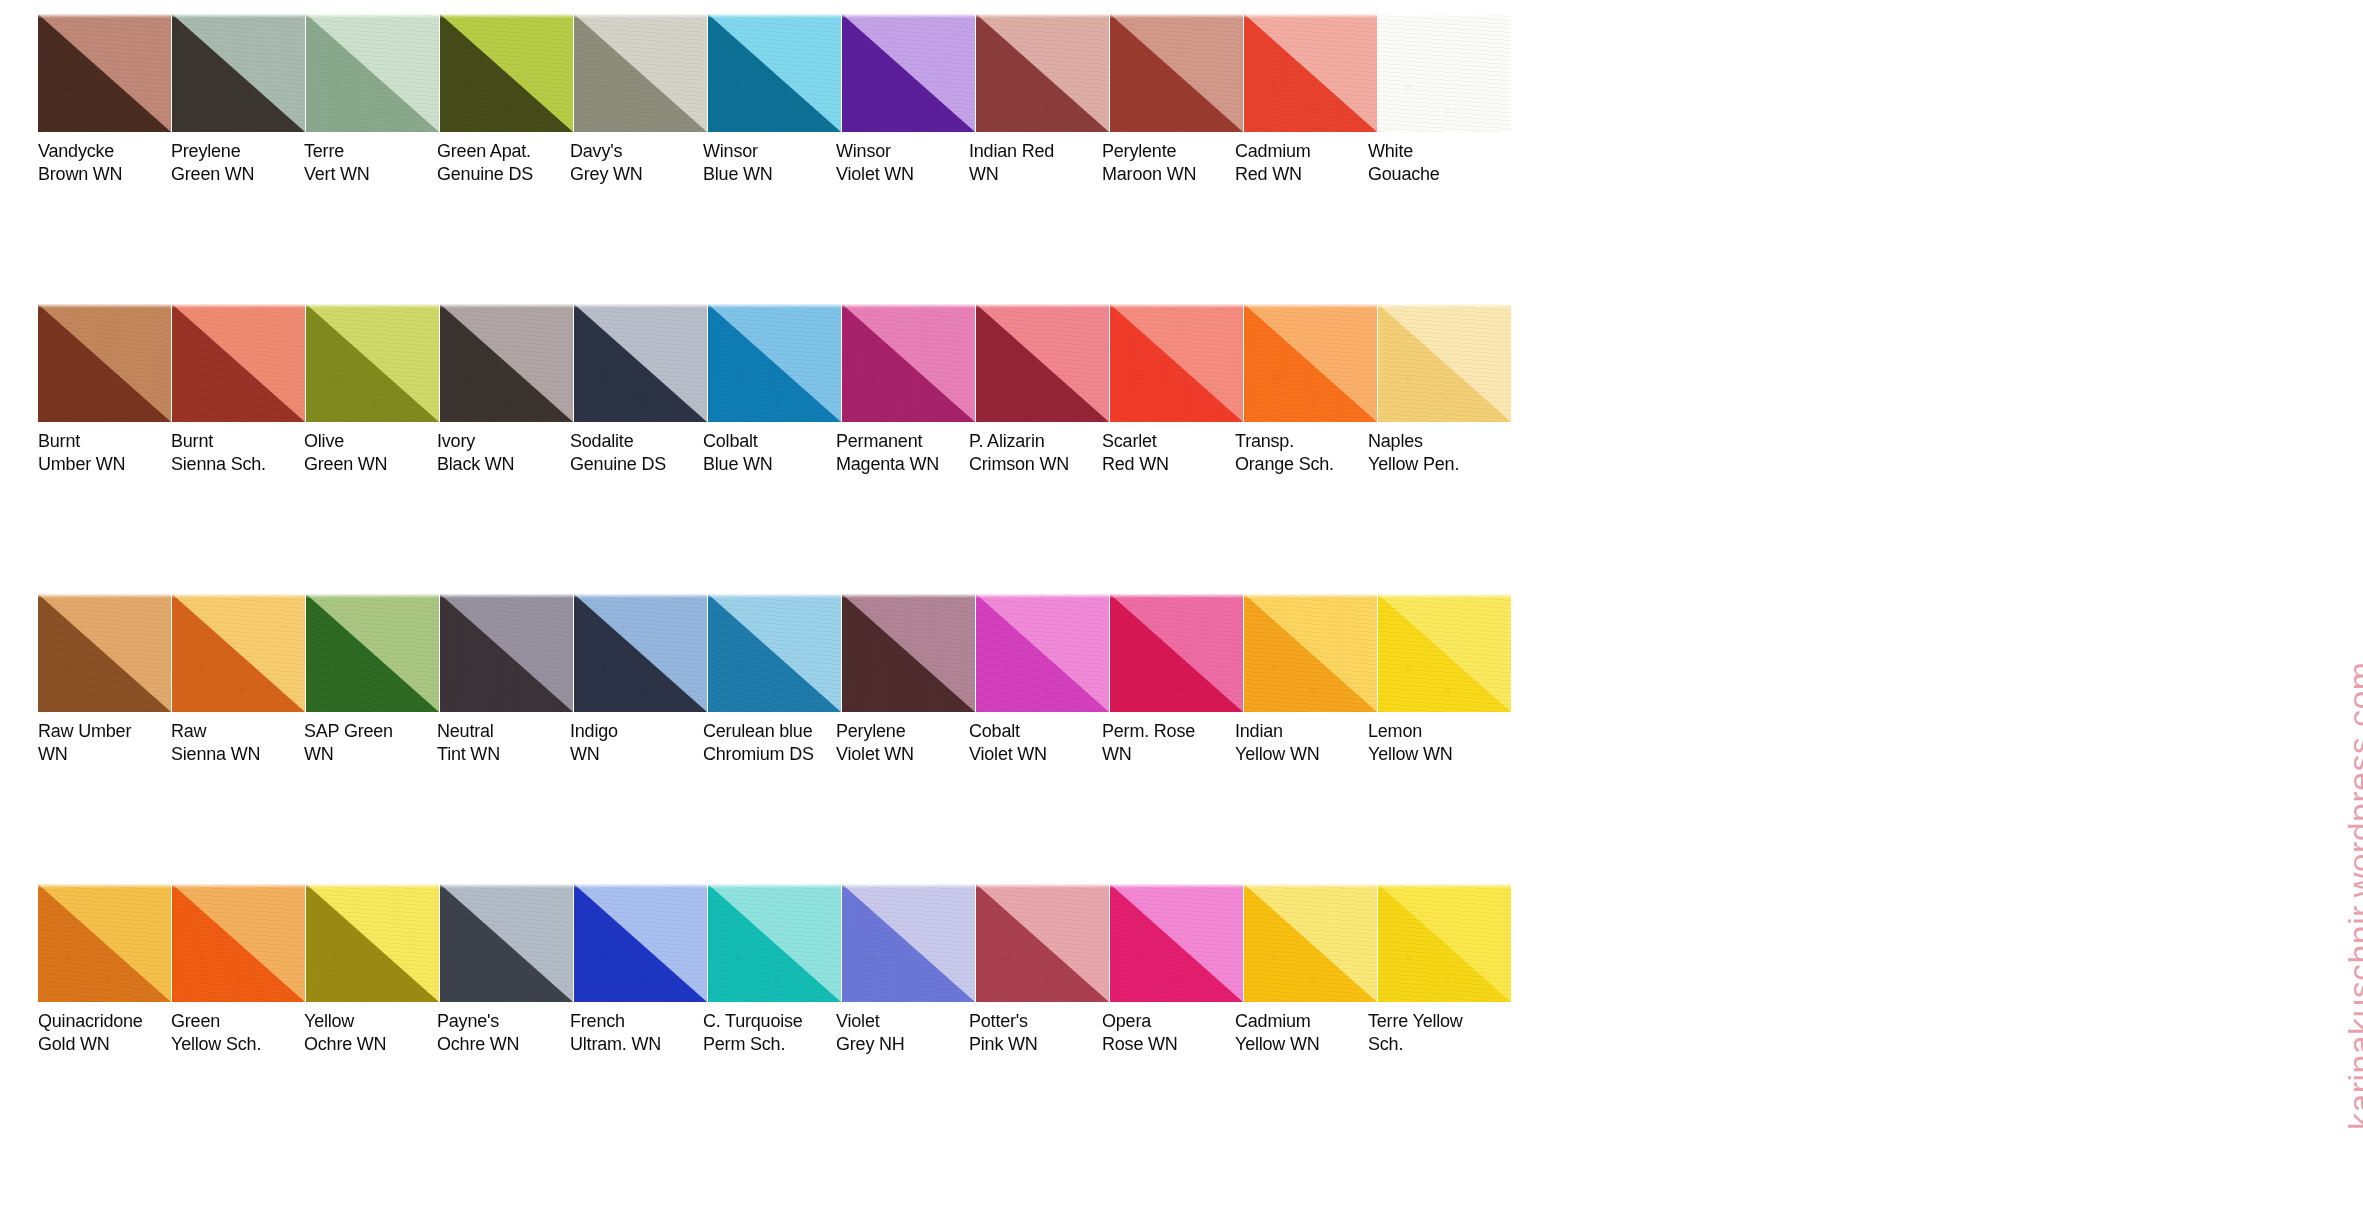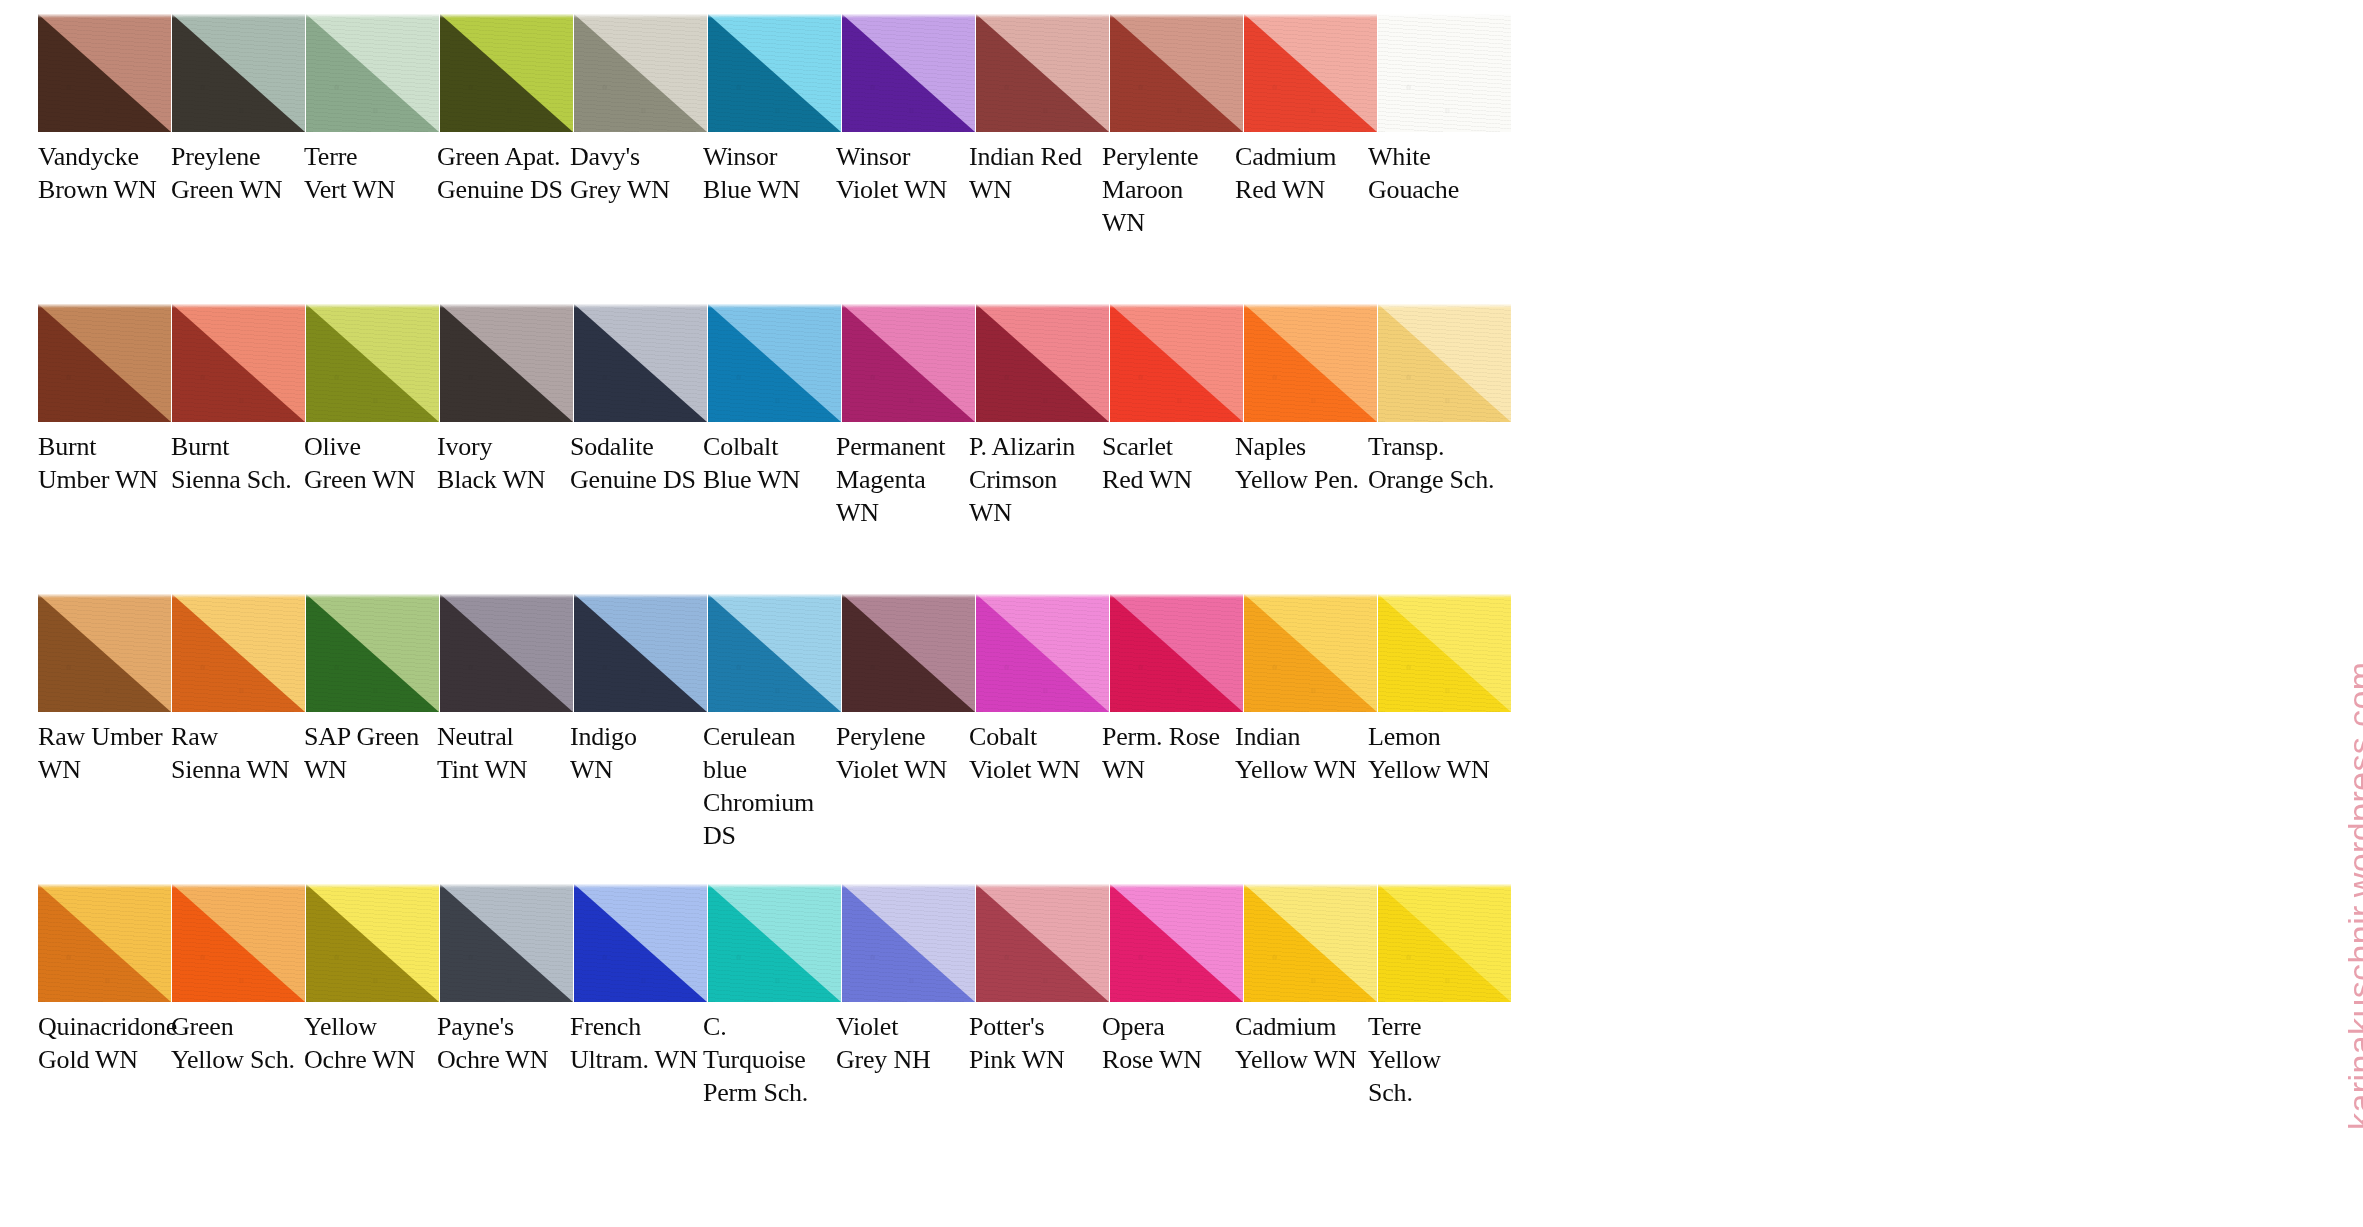--- a/index.html
+++ b/index.html
@@ -43,24 +43,24 @@
     position:absolute;left:0;right:0;top:0;height:4px;
     background:linear-gradient(180deg,rgba(255,255,255,.85),rgba(255,255,255,0));
     pointer-events:none;
   }
 
   .labels{position:absolute;left:38px;top:126px;display:flex;}
   .label{
     width:133px;
     padding-right:4px;
     box-sizing:border-box;
-    font-size:26px;
+    font-size:18px;
     line-height:1.27;
     color:#0d0d0d;
-    font-family:Liberation Serif, serif;
+    font-family:Liberation Sans, sans-serif;
     letter-spacing:-0.2px;
     white-space:pre-line;
   }
 
   #watermark{
     position:absolute;
     right:2px;top:0;
     width:68px;height:1227px;
   }
   #watermark .wm-text{
@@ -254,24 +254,24 @@
         <div class="label">Sodalite
 Genuine DS</div>
         <div class="label">Colbalt
 Blue WN</div>
         <div class="label">Permanent
 Magenta WN</div>
         <div class="label">P. Alizarin
 Crimson WN</div>
         <div class="label">Scarlet
 Red WN</div>
+        <div class="label">Transp.
+Orange Sch.</div>
         <div class="label">Naples
 Yellow Pen.</div>
-        <div class="label">Transp.
-Orange Sch.</div>
       </div>
     </div>
     <div class="row" style="top: 594px;">
       <div class="swatch-strip">
         <div class="swatch">
           <div class="light" style="background: rgb(226, 168, 106);"></div>
           <div class="dark" style="background: rgb(138, 82, 36);"></div>
           <div class="grain"></div>
           <div class="topedge"></div>
         </div>

